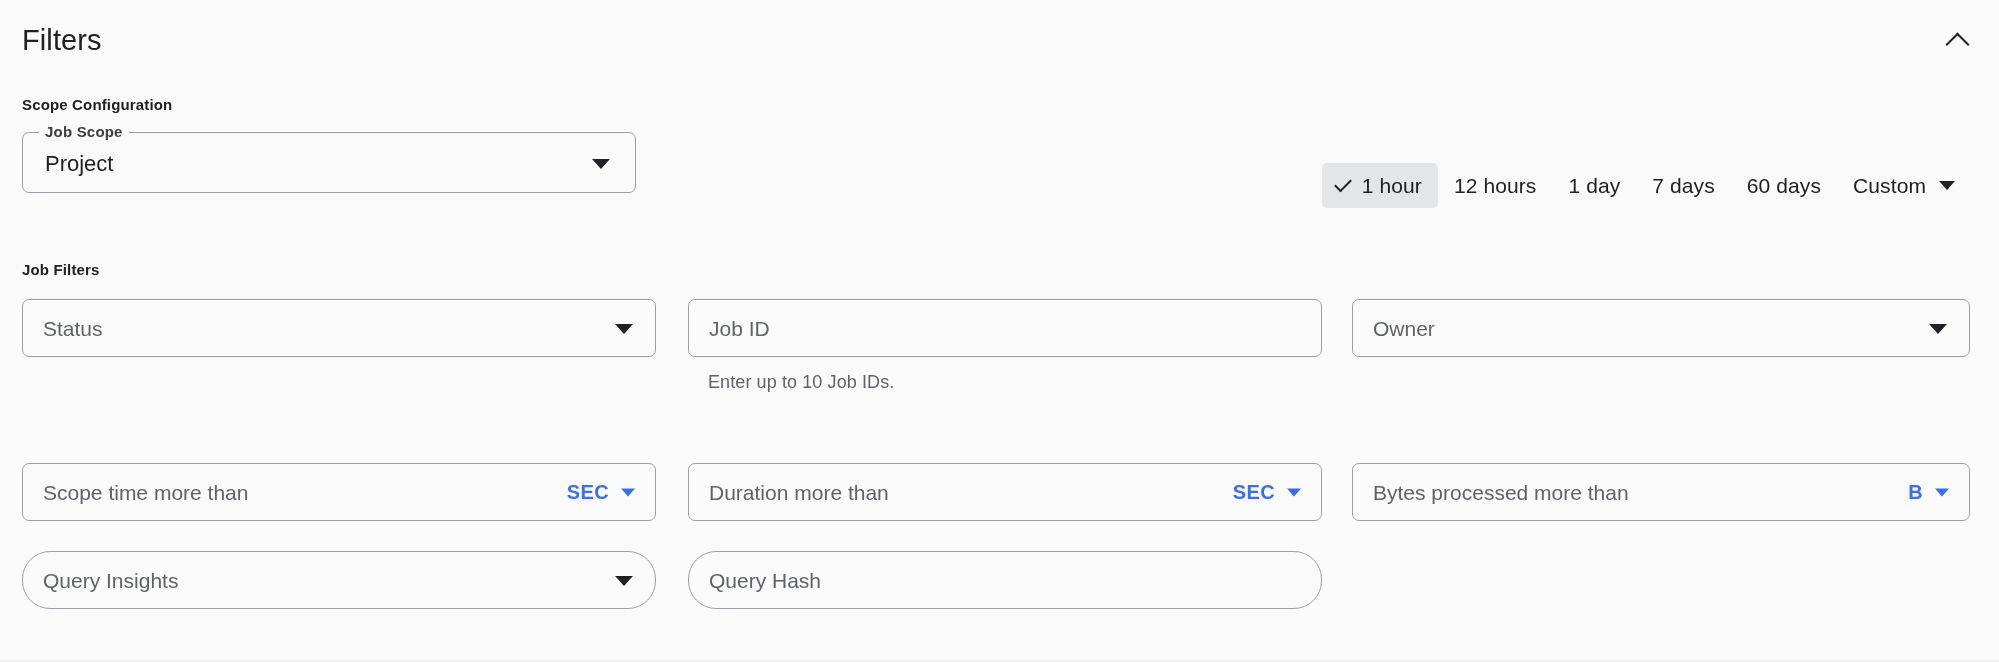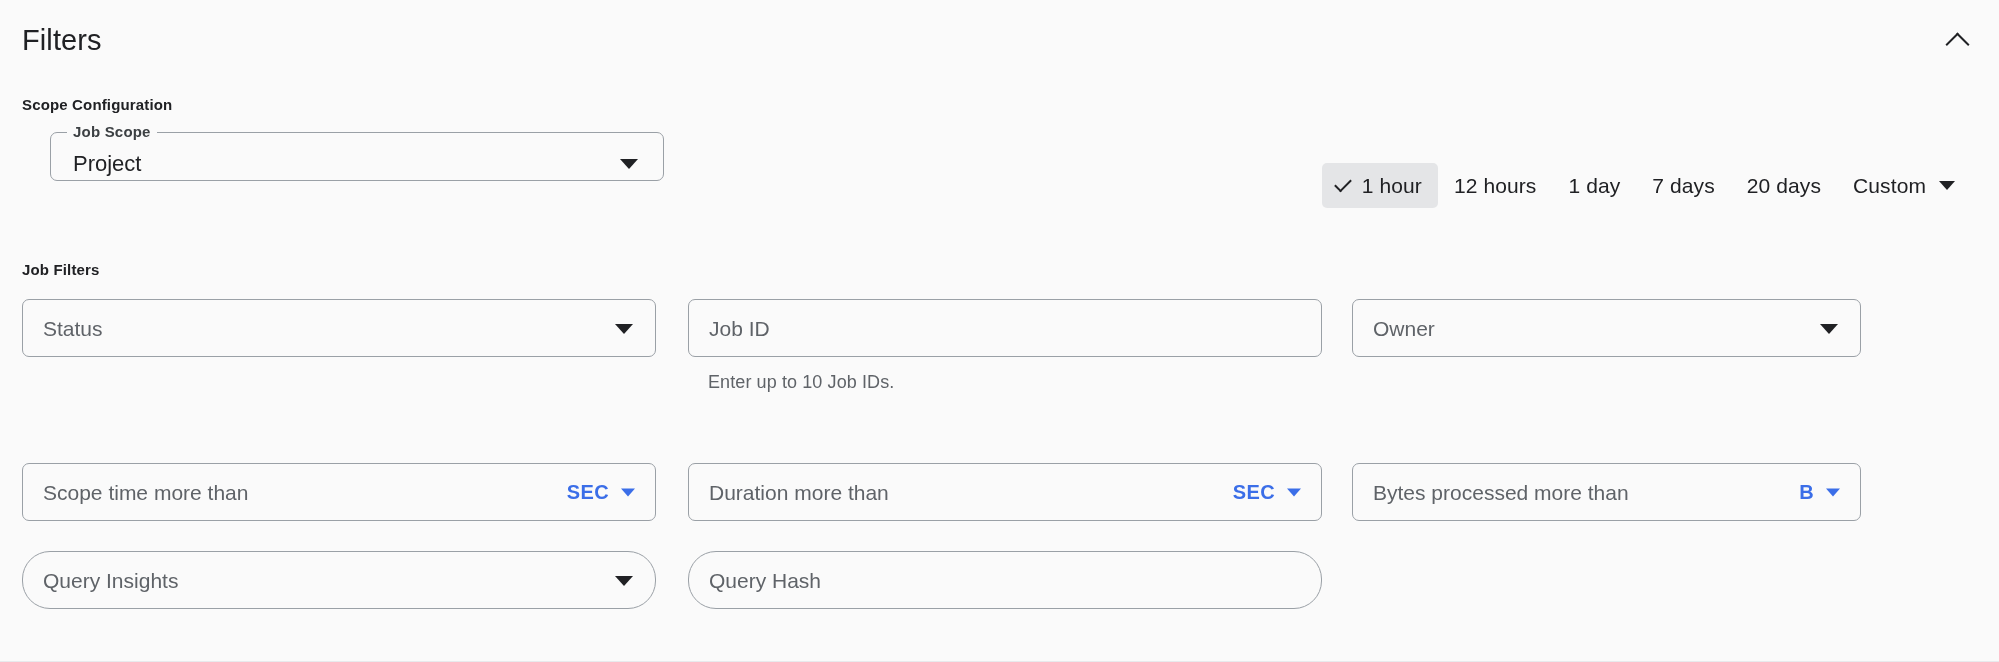--- a/index.html
+++ b/index.html
@@ -75,26 +75,25 @@
   }
   #scope-heading { left: 22px; top: 93px; }
   #jobfilters-heading { left: 22px; top: 258px; }
 
   
   .outlined-select {
     position: absolute;
     left: 22px;
     top: 132px;
     width: 614px;
-    height: 49px;
+    height: 61px;
     border: 1.3px solid #9aa0a6;
     border-radius: 7px;
     background: transparent;
     cursor: pointer;
-    margin-left: 28px;
   }
   .outlined-select .notch-label {
     position: absolute;
     left: 16px;
     top: -11px;
     padding: 0 6px;
     background: #fafafa;
     font-size: 15px;
     line-height: 20px;
     font-weight: 700;
@@ -176,21 +175,21 @@
   
   .field {
     position: absolute;
     height: 58px;
     border: 1.3px solid #9aa0a6;
     border-radius: 7px;
     background: transparent;
   }
   .field.col1 { left: 22px;   width: 634px; }
   .field.col2 { left: 688px;  width: 634px; }
-  .field.col3 { left: 1352px; width: 509px; }
+  .field.col3 { left: 1352px; width: 618px; }
 
   .field.row1 { top: 299px; }
   .field.row2 { top: 463px; }
   .field.row3 { top: 551px; border-radius: 28px; }
 
   .field .placeholder {
     position: absolute;
     left: 20px;
     top: 50%;
     transform: translateY(-50%);
@@ -283,21 +282,21 @@
     <button class="tr-item">
       <span>12 hours</span>
     </button>
     <button class="tr-item">
       <span>1 day</span>
     </button>
     <button class="tr-item">
       <span>7 days</span>
     </button>
     <button class="tr-item">
-      <span>20 days</span>
+      <span>60 days</span>
     </button>
     <button class="tr-item">
       <span>Custom</span>
       <span class="mini-caret"></span>
     </button>
   </div>
 
   <div class="section-heading" id="jobfilters-heading">Job Filters</div>
 
   <div class="field col1 row1 clickable">

